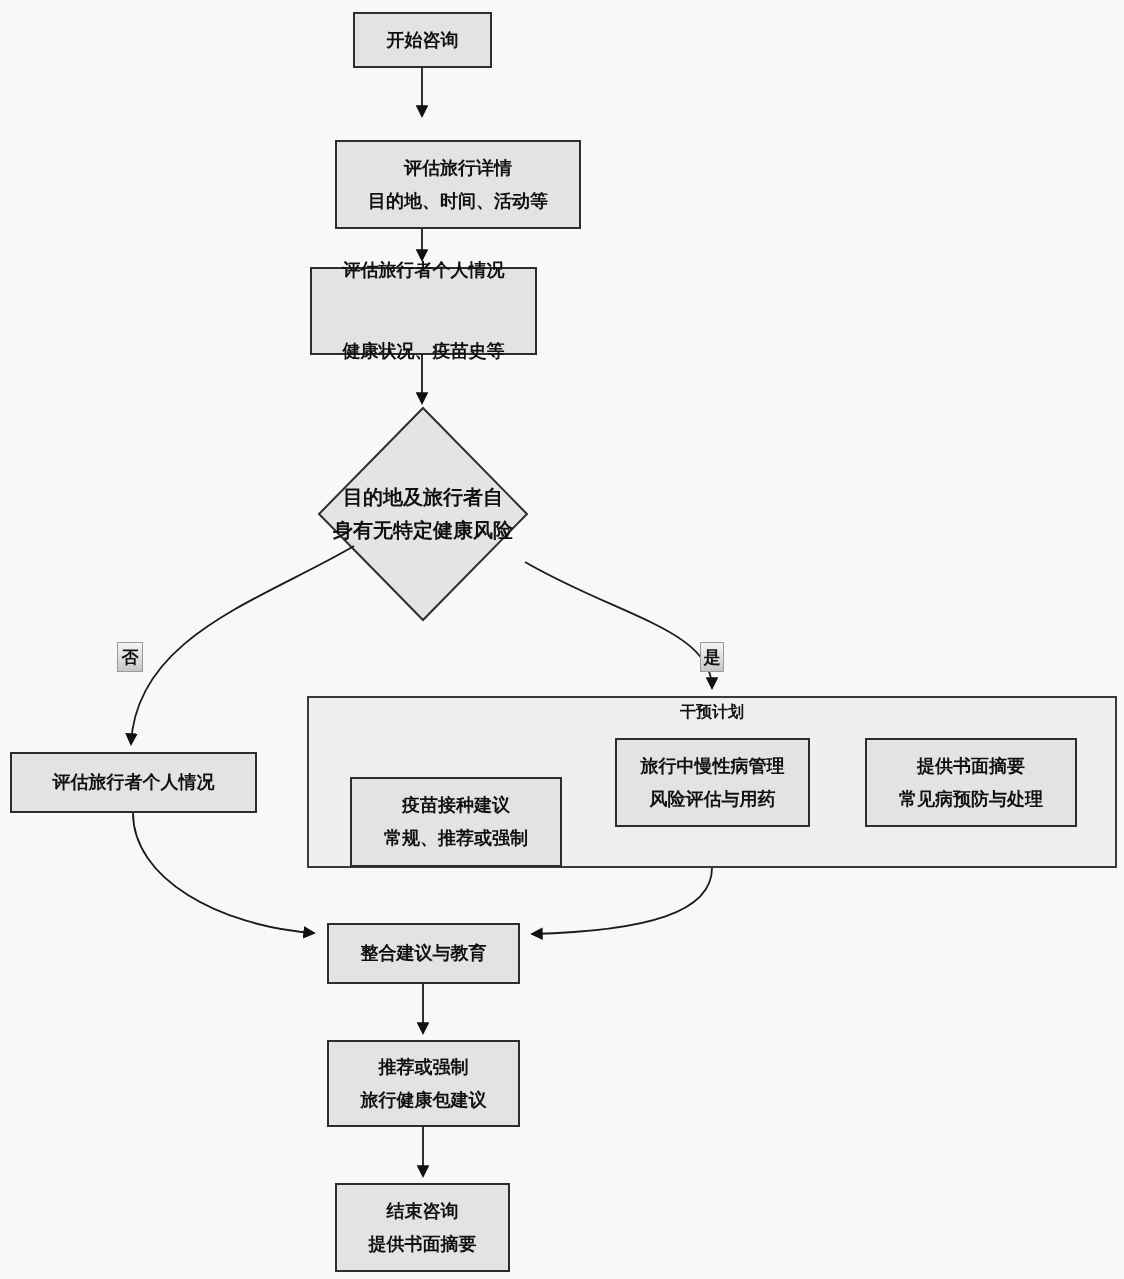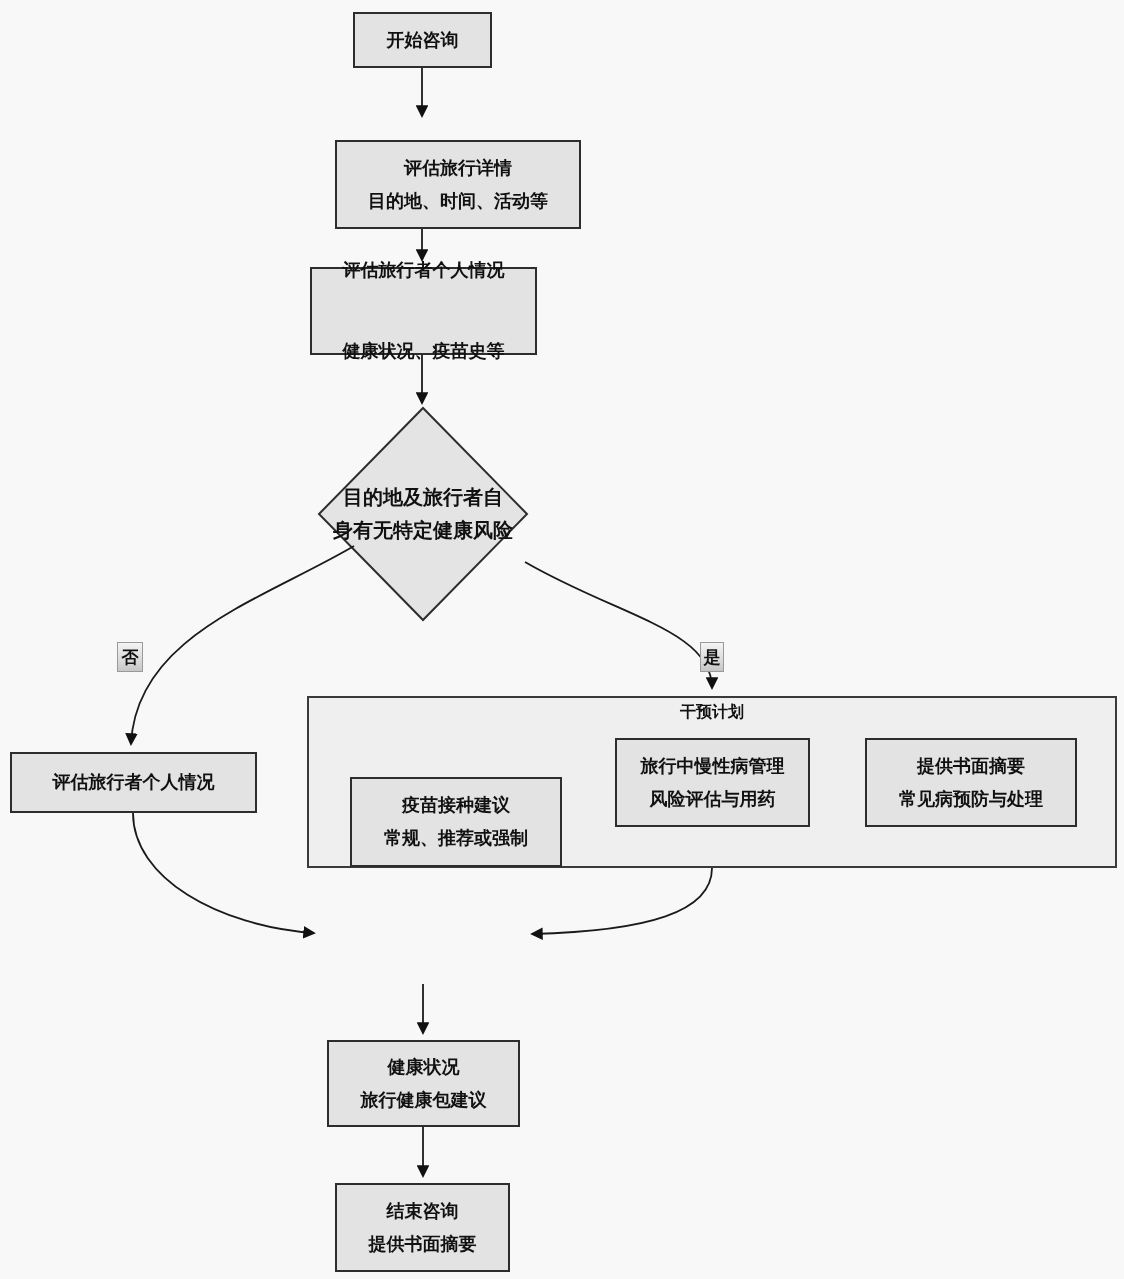--- a/index.html
+++ b/index.html
@@ -107,23 +107,26 @@
   <div class="box" style="left:615px;top:738px;width:195px;height:89px;">
     <span class="ln">旅行中慢性病管理</span>
     <span class="ln">风险评估与用药</span>
   </div>
 
   <div class="box" style="left:865px;top:738px;width:212px;height:89px;">
     <span class="ln">提供书面摘要</span>
     <span class="ln">常见病预防与处理</span>
   </div>
 
+  <div class="box" style="left:327px;top:923px;width:193px;height:61px;">
+    <span class="ln">整合建议与教育</span>
+  </div>
 
   <div class="box" style="left:327px;top:1040px;width:193px;height:87px;">
-    <span class="ln">健康状况</span>
+    <span class="ln">推荐或强制</span>
     <span class="ln">旅行健康包建议</span>
   </div>
 
   <div class="box" style="left:335px;top:1183px;width:175px;height:89px;">
     <span class="ln">结束咨询</span>
     <span class="ln">提供书面摘要</span>
   </div>
 
 </div>
 

